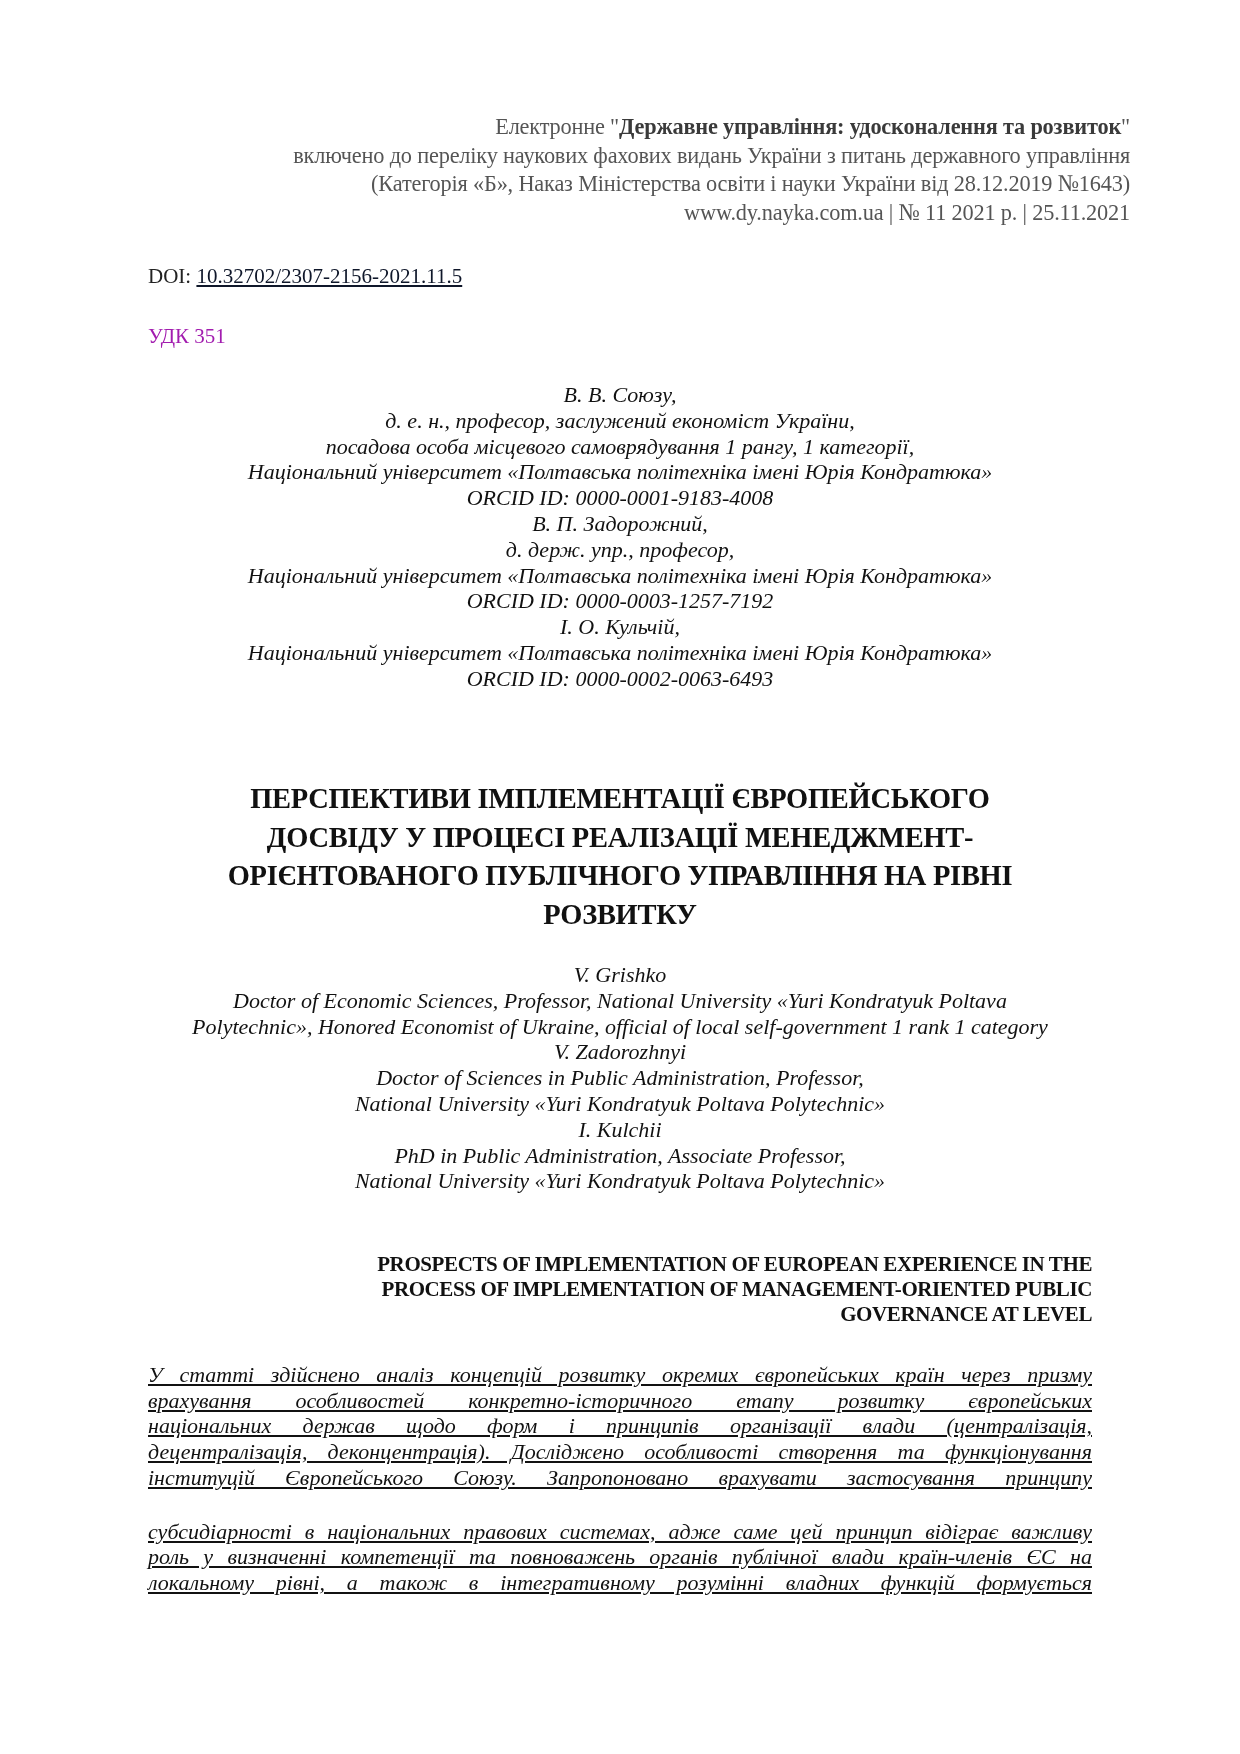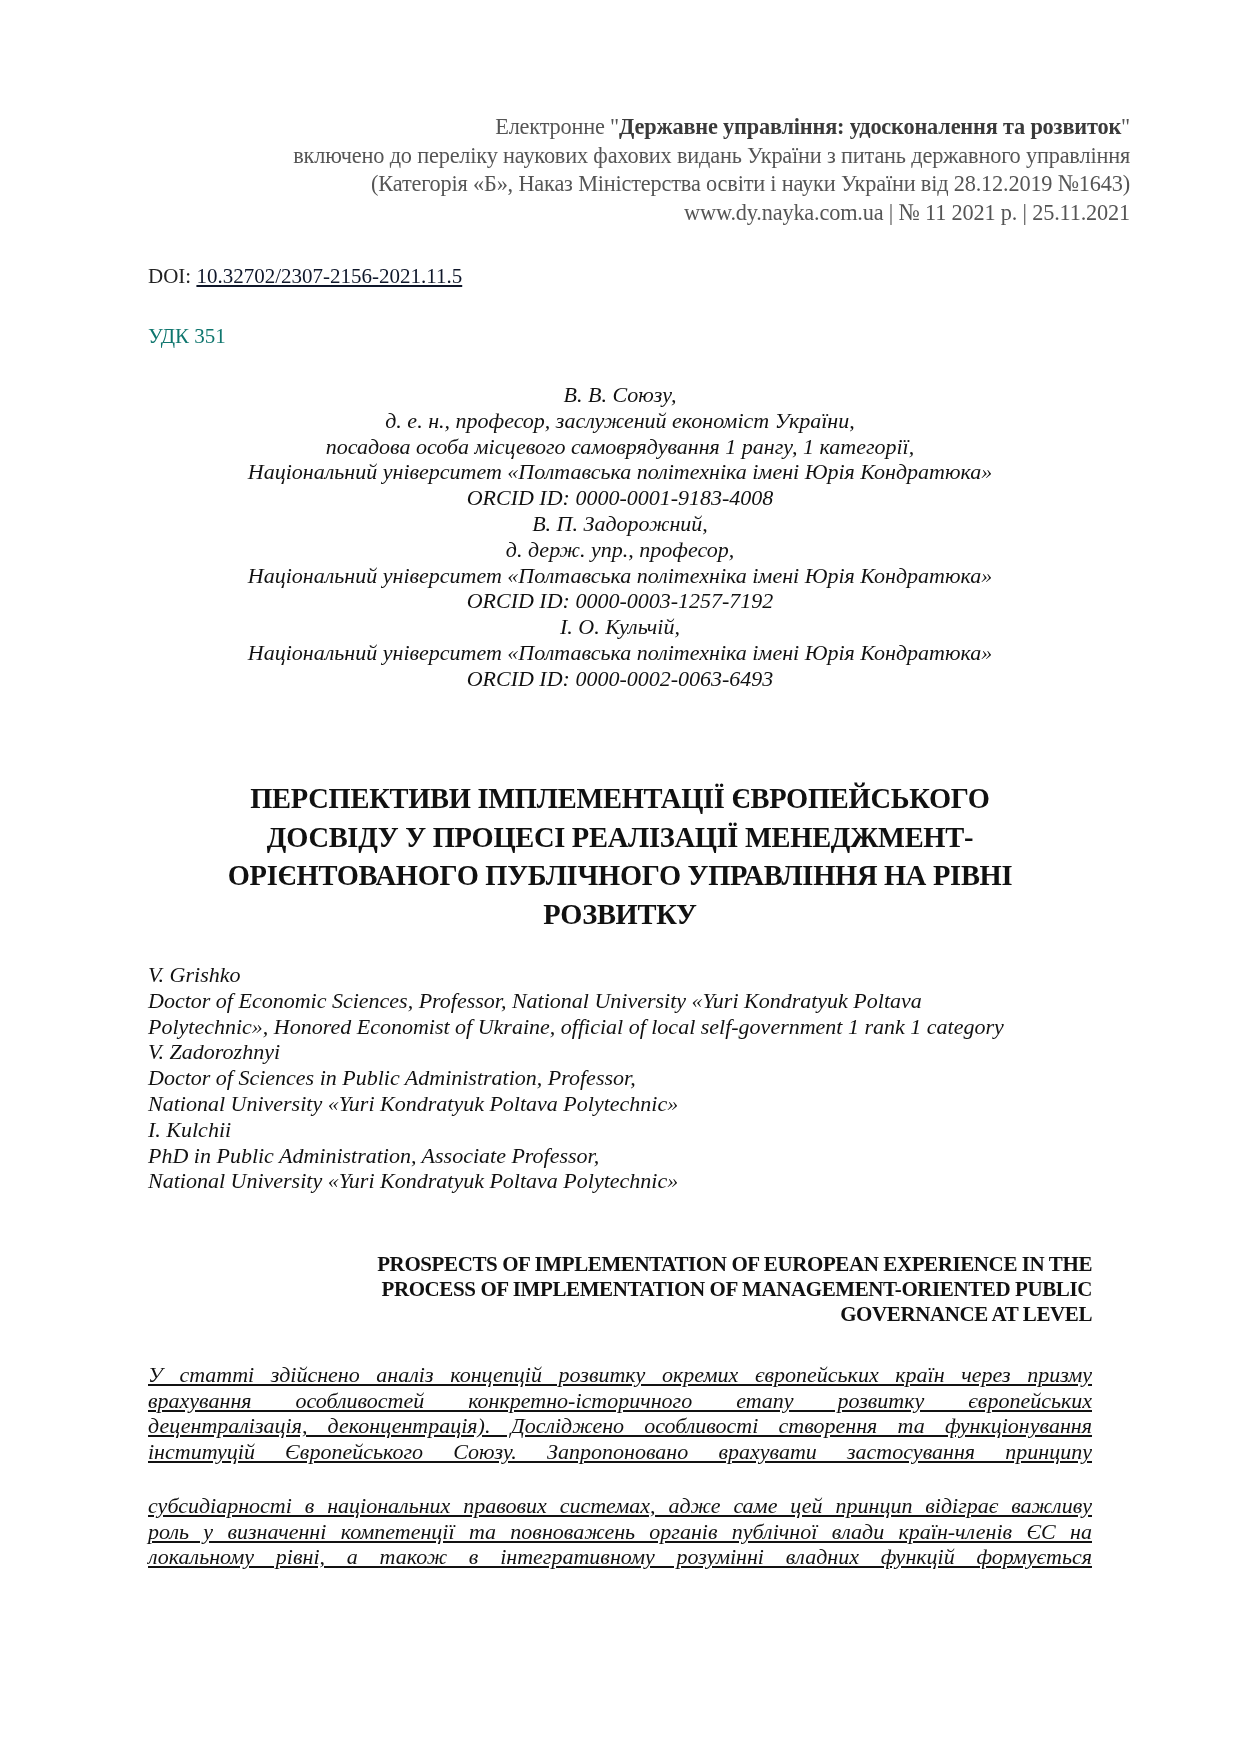--- a/index.html
+++ b/index.html
@@ -1,24 +1,24 @@
 <!DOCTYPE html>
 <html><head>
   <meta charset="utf-8">
   <style>
     html, body { margin: 0; padding: 0; background: #ffffff; }
     body { width: 1240px; height: 1754px; position: relative; overflow: hidden; font-family: "Liberation Serif", "DejaVu Serif", serif; color: #111; }
     .header { position: absolute; top: 112px; right: 110px; width: 1000px; text-align: right; font-family: "Liberation Serif", serif; font-size: 24px; line-height: 28.5px; color: #555; letter-spacing: -0.2px; transform: scaleX(0.93); transform-origin: right top; }
     .header b { color: #3a3a3a; }
     .doi { position: absolute; top: 264px; left: 148px; font-size: 21px; color: #222; }
     .doi a { color: #0f172a; text-decoration: underline; }
-    .udk { position: absolute; top: 324px; left: 148px; font-size: 21px; color: #0f766e; }
+    .udk { position: absolute; top: 324px; left: 148px; font-size: 21px; color: #a21caf; }
     .authors-ua { position: absolute; top: 382px; left: 148px; width: 944px; text-align: center; font-style: italic; font-size: 22px; line-height: 25.8px; }
     .title-ua { position: absolute; top: 782px; left: 148px; width: 944px; text-align: center; font-weight: bold; font-size: 28.5px; line-height: 37px; letter-spacing: -0.3px; transform: scaleY(1.05); }
-    .authors-en { position: absolute; top: 962px; left: 148px; width: 944px; text-align: left; font-style: italic; font-size: 22px; line-height: 25.8px; }
+    .authors-en { position: absolute; top: 962px; left: 148px; width: 944px; text-align: center; font-style: italic; font-size: 22px; line-height: 25.8px; }
     .title-en { position: absolute; top: 1252px; left: 148px; width: 944px; text-align: right; font-weight: bold; font-size: 21px; line-height: 25px; letter-spacing: -0.4px; }
     .abstract { position: absolute; top: 1362px; left: 148px; width: 944px; text-align: justify; text-align-last: justify; font-style: italic; font-size: 22px; line-height: 25.7px; }
     .abstract .line { display: block; text-decoration: underline; }
     .line { display: block; white-space: nowrap; }
   </style>
 </head>
 <body>
 
 <div class="header">
   <span class="line"><span>Електронне "</span><b>Державне управління: удосконалення та розвиток</b><span>"</span></span>
@@ -69,18 +69,19 @@
 
 <div class="title-en">
   <span class="line">PROSPECTS OF IMPLEMENTATION OF EUROPEAN EXPERIENCE IN THE</span>
   <span class="line">PROCESS OF IMPLEMENTATION OF MANAGEMENT-ORIENTED PUBLIC</span>
   <span class="line">GOVERNANCE AT LEVEL</span>
 </div>
 
 <div class="abstract">
   <span class="line" style="white-space: normal; text-align: justify; text-align-last: justify;">У статті здійснено аналіз концепцій розвитку окремих європейських країн через призму</span>
   <span class="line" style="white-space: normal; text-align: justify; text-align-last: justify;">врахування особливостей конкретно-історичного етапу розвитку європейських</span>
+  <span class="line" style="white-space: normal; text-align: justify; text-align-last: justify;">національних держав щодо форм і принципів організації влади (централізація,</span>
   <span class="line" style="white-space: normal; text-align: justify; text-align-last: justify;">децентралізація, деконцентрація). Досліджено особливості створення та функціонування</span>
   <span class="line" style="white-space: normal; text-align: justify; text-align-last: justify;">інституцій Європейського Союзу. Запропоновано врахувати застосування принципу</span>
   <span class="line" style="white-space: normal; text-align: justify; text-align-last: justify; margin-top: 28px;">субсидіарності в національних правових системах, адже саме цей принцип відіграє важливу</span>
   <span class="line" style="white-space: normal; text-align: justify; text-align-last: justify;">роль у визначенні компетенції та повноважень органів публічної влади країн-членів ЄС на</span>
   <span class="line" style="white-space: normal; text-align: justify; text-align-last: justify;">локальному рівні, а також в інтегративному розумінні владних функцій формується</span>
 </div>
 
 </body></html>

